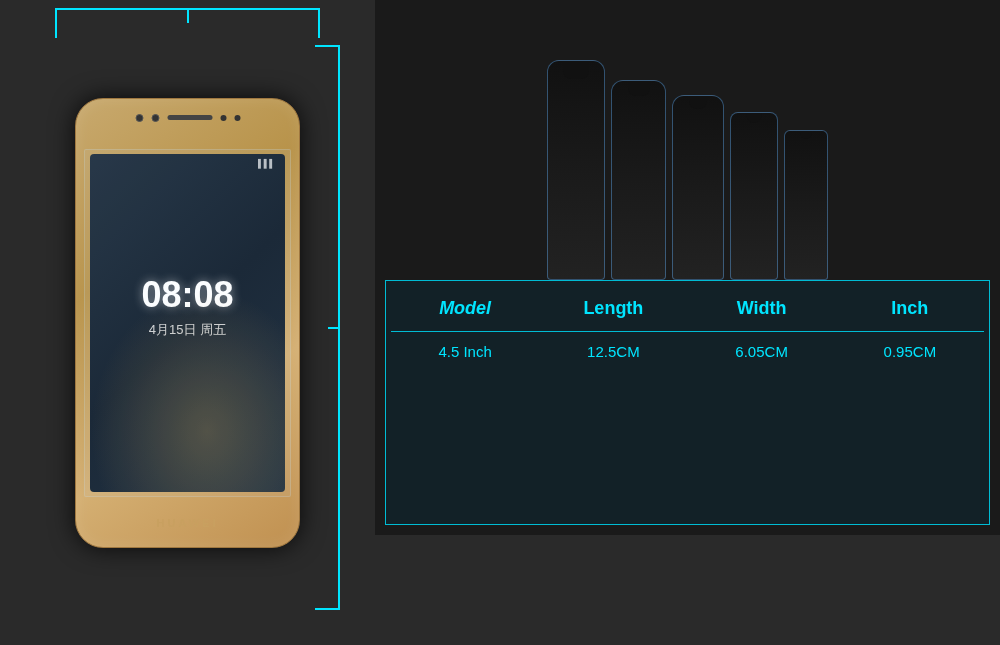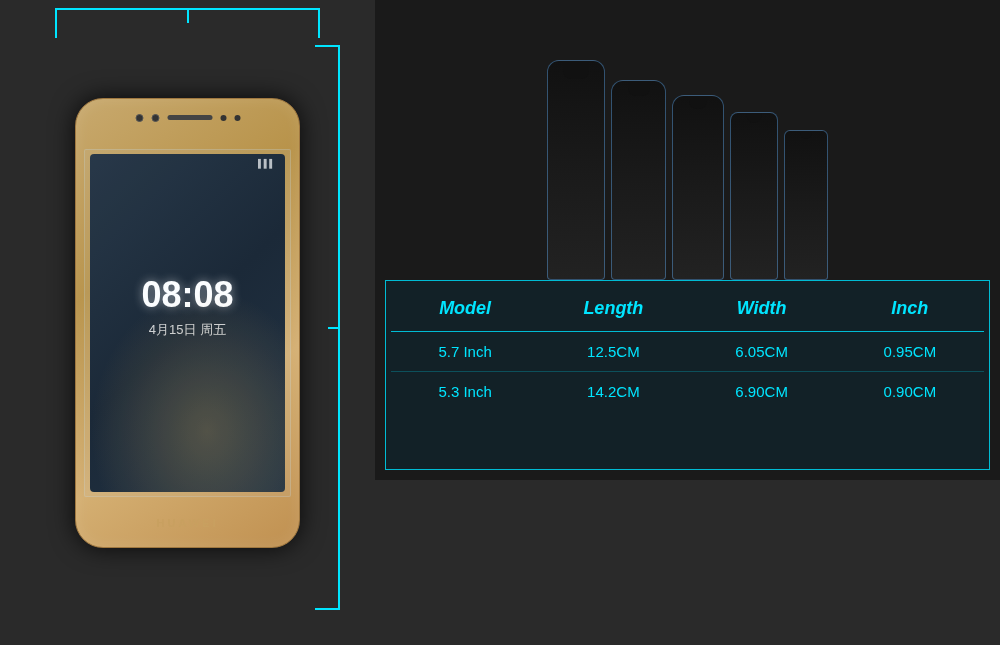--- a/index.html
+++ b/index.html
@@ -172,21 +172,21 @@
       right: 8px;
       bottom: 50px;
       background: rgba(200,230,255,0.08);
       border-radius: 2px;
       border: 1px solid rgba(200,230,255,0.2);
     }
 
     
     .right-panel {
       flex: 1;
-      height: 480px;
+      height: 535px;
       background: #1a1a1a;
       display: flex;
       flex-direction: column;
       padding: 10px;
     }
 
     
     .protectors-row {
       display: flex;
       align-items: flex-end;
@@ -245,21 +245,20 @@
     }
 
     table {
       width: 100%;
       border-collapse: collapse;
     }
 
     th {
       color: #00e5ff;
       font-size: 18px;
-      font-style: italic;
       padding: 12px 8px;
       text-align: center;
       border-bottom: 1.5px solid #00bcd4;
     }
     th:first-child { font-style: italic; font-weight: bold; }
     th.bold { font-weight: 900; }
 
     td {
       color: #00e5ff;
       font-size: 15px;
@@ -341,27 +340,21 @@
       <thead>
         <tr>
           <th class="col-model">Model</th>
           <th class="col-length">Length</th>
           <th class="col-width bold">Width</th>
           <th class="col-depth bold">Inch</th>
         </tr>
       </thead>
       <tbody id="table-body">
       <tr>
-            <td>5.7 Inch</td>
+            <td>4.5 Inch</td>
             <td>12.5CM</td>
             <td>6.05CM</td>
             <td>0.95CM</td>
-          </tr>
-          <tr>
-            <td>5.3 Inch</td>
-            <td>14.2CM</td>
-            <td>6.90CM</td>
-            <td>0.90CM</td>
           </tr>
         </tbody>
     </table>
   </div>
 </div>
 
 </body></html>

